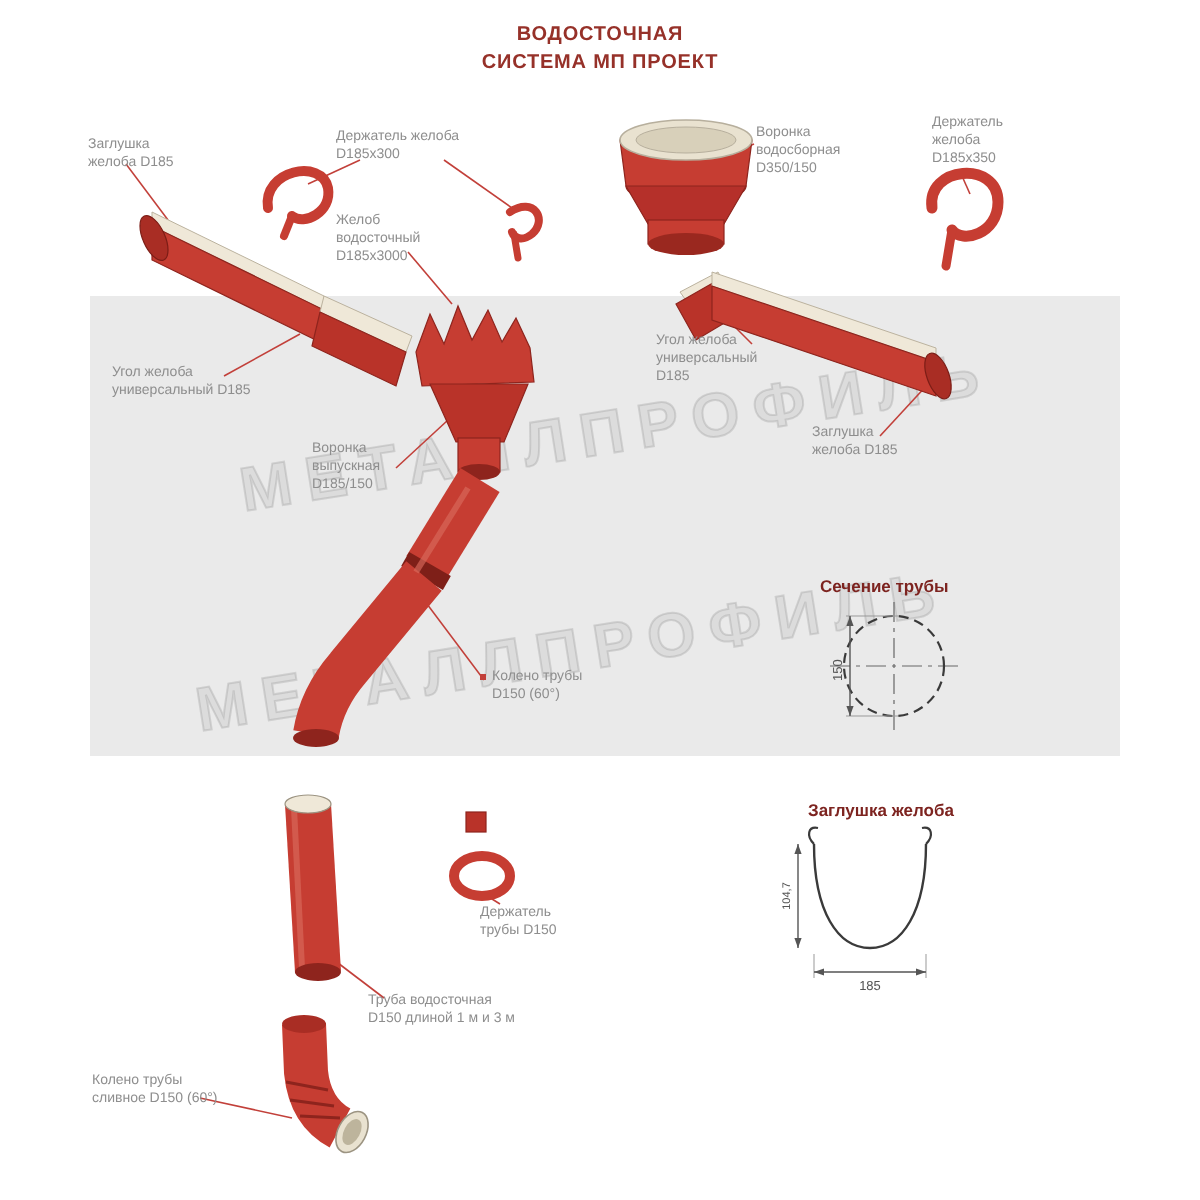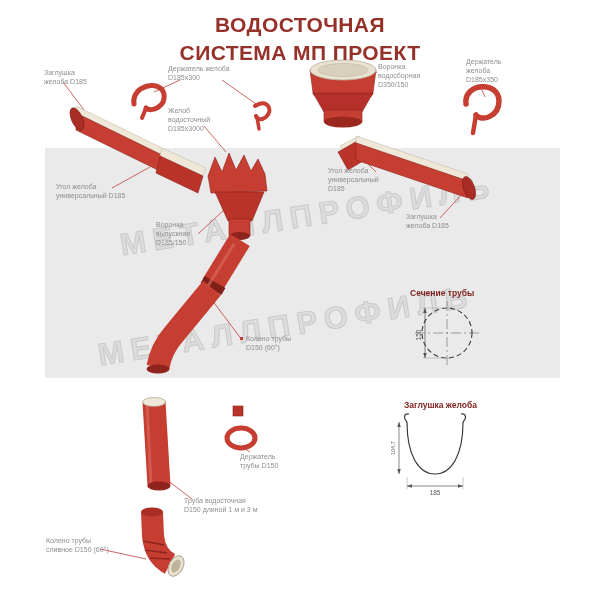--- a/index.html
+++ b/index.html
@@ -1,21 +1,21 @@
 <!DOCTYPE html>
 <html><head>
 <meta charset="utf-8">
 <style>
   html,body{margin:0;padding:0;background:#fff;}
   .stage{position:relative;width:600px;height:600px;background:#ffffff;overflow:hidden;
          font-family:"Liberation Sans",sans-serif;}
   .gray-panel{position:absolute;left:45px;top:148px;width:515px;height:230px;
               background:#EAEAEA;z-index:0;}
   .title{position:absolute;left:0;top:11px;width:100%;text-align:center;z-index:5;
-         font-size:21px;font-weight:bold;color:#963129;letter-spacing:.4px;
+         font-size:10px;font-weight:bold;color:#963129;letter-spacing:.4px;
          line-height:1.35;white-space:pre-line;}
   .wm{position:absolute;z-index:1;font-weight:bold;font-size:31px;letter-spacing:7px;
       color:rgba(140,140,140,0.15);-webkit-text-stroke:1px rgba(140,140,140,0.28);
       transform:rotate(-9deg);white-space:nowrap;}
   .wm1{left:118px;top:198px;}
   .wm2{left:96px;top:308px;}
   svg.art{position:absolute;left:0;top:0;z-index:2;}
   .lbl{position:absolute;z-index:4;font-size:7px;color:#8e8e8e;line-height:1.3;
        white-space:pre-line;}
   .hd{position:absolute;z-index:4;font-size:8.5px;font-weight:bold;color:#7d2420;

